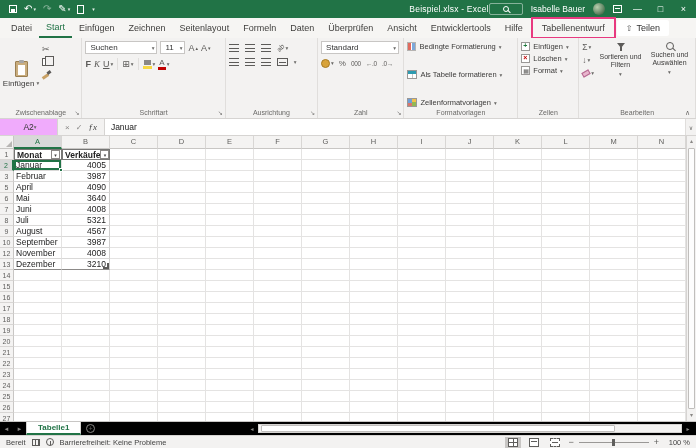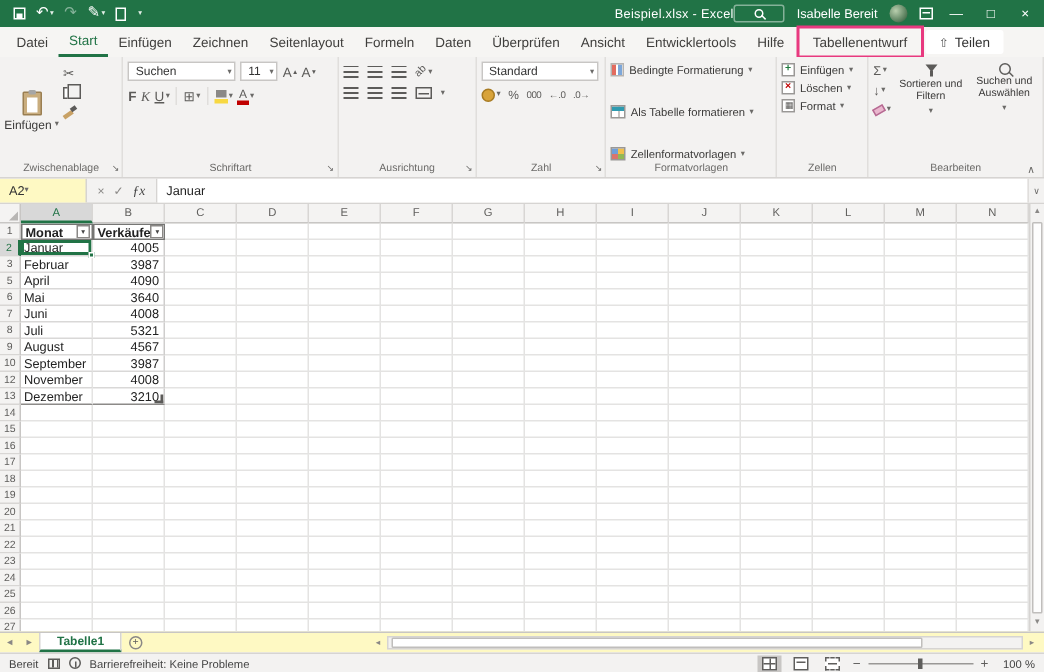--- a/index.html
+++ b/index.html
@@ -120,22 +120,22 @@
             text-align:center;color:#3b3a39;gap:1px;padding-top:1px}
   .ic-sortfilter{position:relative;width:12px;height:10px;display:inline-block}
   .ic-sortfilter::before{content:"";position:absolute;left:2px;top:1px;border-left:4px solid transparent;border-right:4px solid transparent;border-top:5px solid #5c5b59}
   .ic-sortfilter::after{content:"";position:absolute;left:5px;top:5px;width:2px;height:4px;background:#5c5b59}
   .ic-searchbig{width:8px;height:8px;border:1.3px solid #5c5b59;border-radius:50%;position:relative;display:inline-block}
   .ic-searchbig::after{content:"";position:absolute;width:4px;height:1.3px;background:#5c5b59;right:-3px;bottom:-1px;transform:rotate(45deg)}
   .collapse{position:absolute;right:5px;bottom:1px;font-size:7px;color:#6b6a68}
 
   
   .fbar{flex:0 0 17px;background:#f3f2f1;display:flex;align-items:stretch;border-bottom:1px solid #d6d4d2;font-size:8.5px}
-  .namebox{width:58px;background:#fef9c3;border-right:1px solid #d6d4d2;display:flex;align-items:center;
-           justify-content:flex-start;padding:0 3px 0 6px;color:#333}
+  .namebox{width:58px;background:#f0abfc;border-right:1px solid #d6d4d2;display:flex;align-items:center;
+           justify-content:center;padding:0 3px 0 6px;color:#333}
   .fbtns{display:flex;align-items:center;gap:6px;padding:0 7px;border-right:1px solid #d6d4d2;color:#8a8886;font-size:8px}
   .fx{font-style:italic;font-family:"Liberation Serif",serif;color:#444;font-size:9px}
   .fcontent{flex:1;background:#fff;display:flex;align-items:center;padding:0 6px;color:#222}
   .fexpand{width:11px;display:flex;align-items:center;justify-content:center;color:#6b6a68;font-size:6px;
            background:#f3f2f1;border-left:1px solid #e0dedc}
 
   
   .sheet-area{flex:1;display:flex;overflow:hidden;background:#fff}
   .sheet-left{width:686px;display:flex;flex-direction:column;overflow:hidden}
   .colheaders{display:flex;flex:0 0 13px;height:13px;background:#f4f3f2}
@@ -161,21 +161,21 @@
   .tcorner::after{content:"";position:absolute;right:0;bottom:0;width:4px;height:4px;
                   border-right:2px solid #5c5b59;border-bottom:2px solid #5c5b59}
   .sel{box-shadow:inset 0 0 0 2px var(--green);overflow:visible;z-index:2}
   .selh{position:absolute;right:-2px;bottom:-2px;width:4px;height:4px;background:var(--green);border:1px solid #fff}
   .vscroll{width:10px;flex:0 0 10px;background:#f3f2f1;border-left:1px solid #d6d4d2;display:flex;
            flex-direction:column;align-items:center;font-size:6px;color:#8a8886}
   .varrow{height:11px;line-height:11px}
   .vthumb{flex:1;width:7px;background:#fdfdfd;border:1px solid #c0bebc;border-radius:1px;margin:1px 0}
 
   
-  .sheettabs{flex:0 0 14px;background:#fef9c3;border-top:1px solid #c8c6c4;display:flex;align-items:stretch;
+  .sheettabs{flex:0 0 14px;background:#000000;border-top:1px solid #c8c6c4;display:flex;align-items:stretch;
              font-size:8px;color:#5f5e5c}
   .navarrow{width:13px;display:flex;align-items:center;justify-content:center;font-size:6px;color:#8a8886}
   .stab{background:#fff;color:var(--green);font-weight:bold;display:flex;align-items:center;padding:0 11px;
         border-left:1px solid #d6d4d2;border-right:1px solid #d6d4d2;border-bottom:2px solid var(--green)}
   .addsheet{width:18px;display:flex;align-items:center;justify-content:center}
   .addsheet span{width:9px;height:9px;border:1px solid #8a8886;border-radius:50%;line-height:7px;text-align:center;
                  font-size:7px;color:#5f5e5c}
   .hsb{margin-left:auto;display:flex;align-items:center;width:452px;padding:0 3px;gap:1px}
   .harrow{font-size:5px;color:#8a8886;width:10px;text-align:center}
   .htrack{flex:1;height:9px;border:1px solid #d6d4d2;background:#f3f2f1;position:relative}
@@ -220,21 +220,21 @@
         </span>
       <span class="qi">
           <span class="chev">▾</span>
         </span>
     </div>
     <div class="title">Beispiel.xlsx - Excel</div>
     <div class="tright">
       <span class="searchbox">
           <span class="mag"></span>
         </span>
-      <span>Isabelle Bereit</span>
+      <span>Isabelle Bauer</span>
       <span class="avatar"></span>
       <span class="qi">
           <span class="ic-ribbonopts"></span>
         </span>
       <span class="winbtn">—</span>
       <span class="winbtn">□</span>
       <span class="winbtn">×</span>
     </div>
   </div>
 

